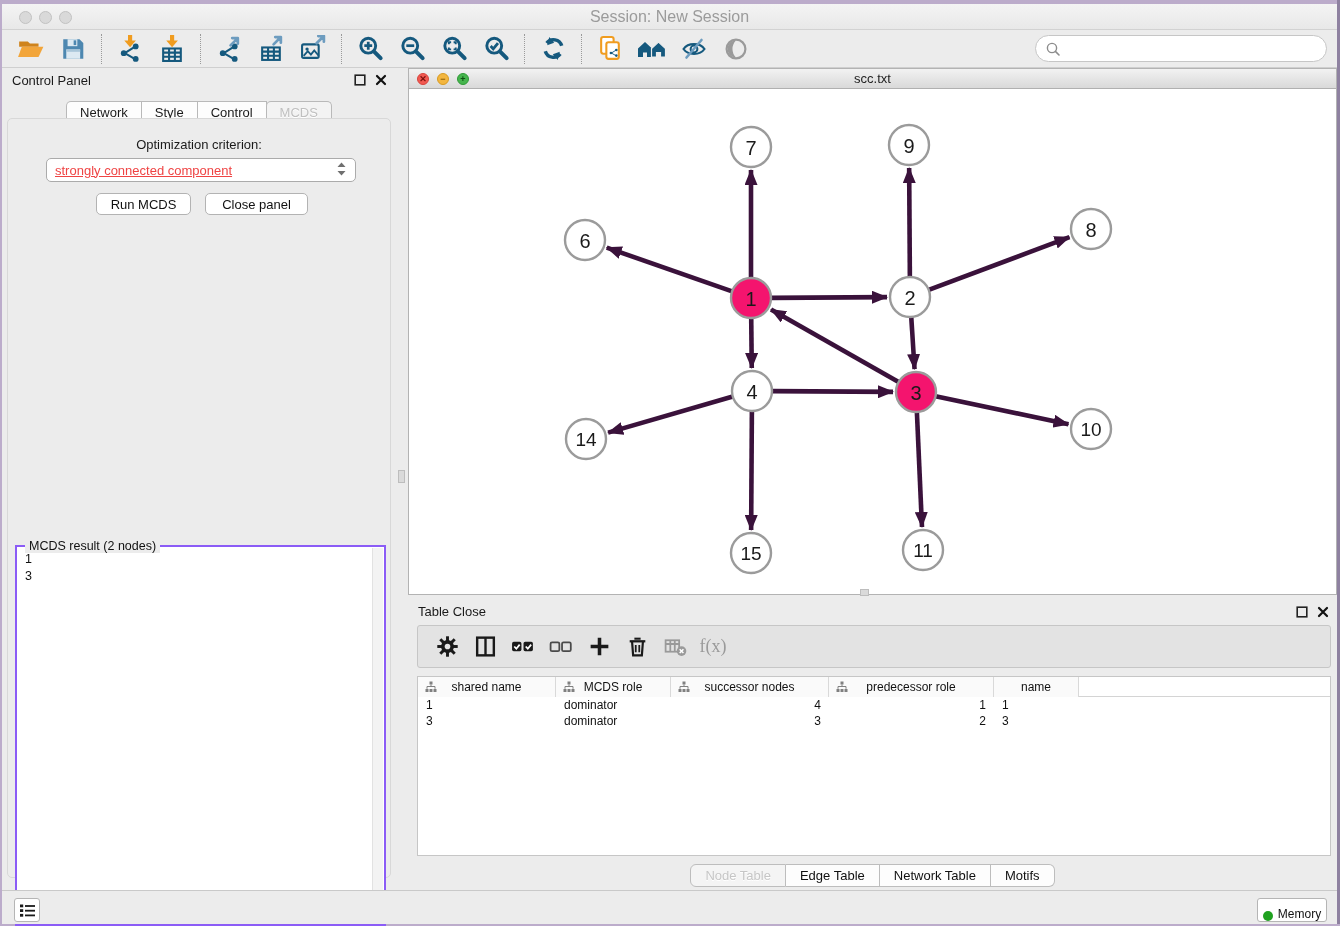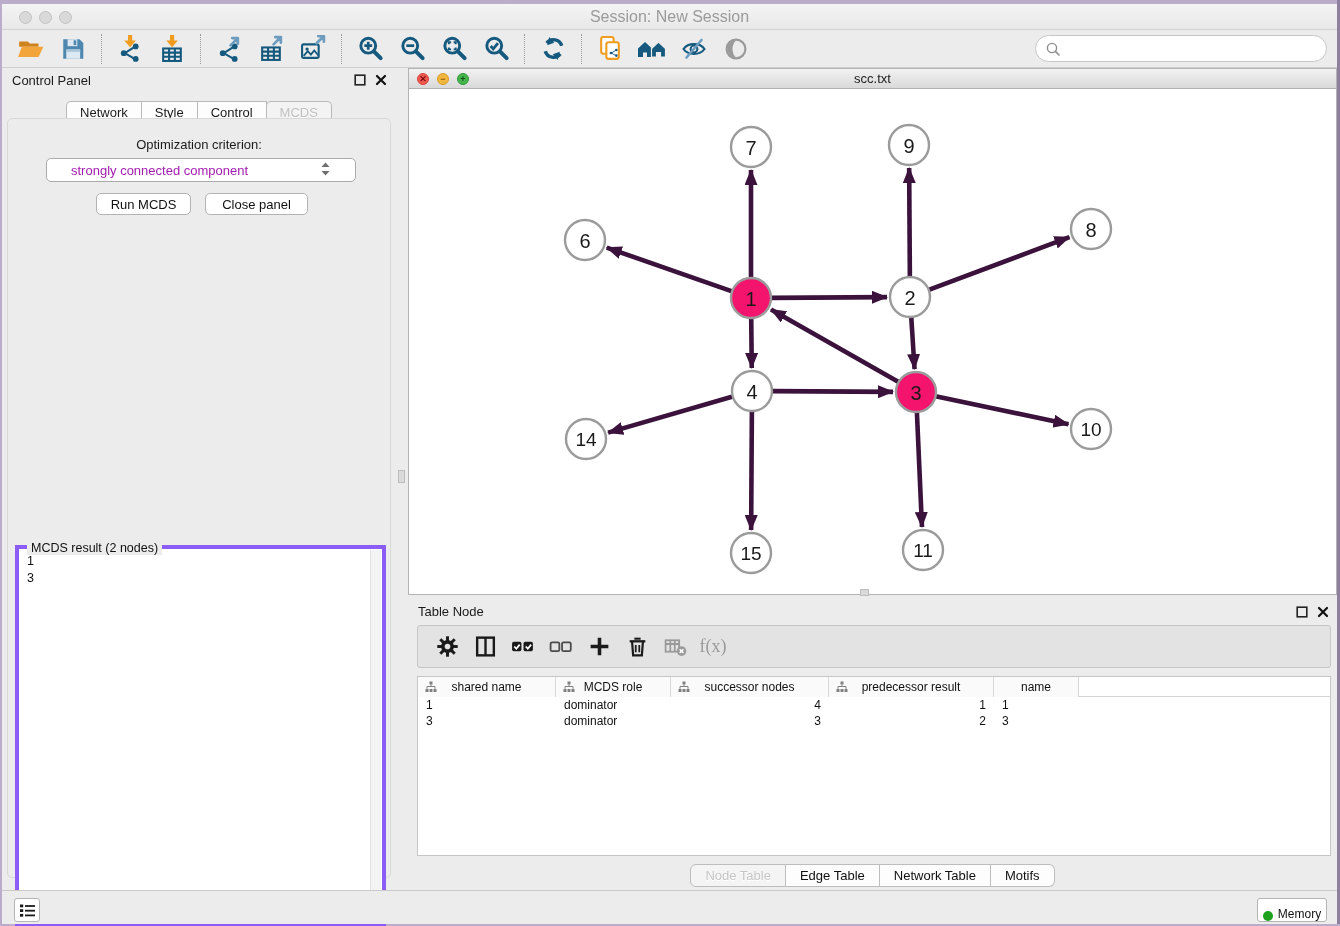--- a/index.html
+++ b/index.html
@@ -28,26 +28,26 @@
   #cp-header{height:24px;position:relative;}
   #cp-title{position:absolute;left:10px;top:5px;font-size:13px;color:#1a1a1a;}
   .panel-btns{position:absolute;right:8px;top:6px;display:flex;gap:9px;align-items:center;}
   #cp-tabs{position:absolute;left:0;top:33px;width:100%;display:flex;justify-content:center;}
   .cp-tab{background:#fdfdfd;border:1px solid #b9b9b9;border-bottom:none;padding:3px 13px;font-size:13px;color:#1a1a1a;margin-right:-1px;}
   .cp-tab:first-child{border-top-left-radius:5px;}
   .cp-tab:last-child{border-top-right-radius:5px;}
   .cp-tab.selected{color:#bfbfbf;text-shadow:0 1px 0 #fff;background:#f3f3f3;border-radius:5px 5px 0 0;}
   #cp-body{position:absolute;left:5px;top:50px;width:384px;height:760px;border:1px solid #d8d8d8;border-radius:5px;background:#ececec;}
   #opt-label{position:absolute;left:0;top:18px;width:100%;text-align:center;font-size:13px;color:#1a1a1a;}
-  #opt-select{position:absolute;left:38px;top:39px;width:310px;height:24px;background:#fff;border:1px solid #ababab;border-radius:5px;display:flex;align-items:center;padding:0 24px;font-size:13px;color:#a21caf;}
+  #opt-select{position:absolute;left:38px;top:39px;width:310px;height:24px;background:#fff;border:1px solid #ababab;border-radius:5px;display:flex;align-items:center;padding:0 8px;font-size:13px;color:#ef4444;text-decoration:underline;}
   #opt-select .stepper{margin-left:auto;}
   .pushbtn{position:absolute;height:22px;background:#fff;border:1px solid #b3b3b3;border-radius:5px;font-size:13px;color:#111;display:flex;align-items:center;justify-content:center;}
   #run-btn{left:88px;top:74px;width:95px;}
   #closepanel-btn{left:197px;top:74px;width:103px;}
-  #result-box{position:absolute;left:7px;top:426px;width:371px;height:381px;border:4px solid #8b5cf6;background:#fff;text-align:center;}
+  #result-box{position:absolute;left:7px;top:426px;width:371px;height:381px;border:2px solid #8b5cf6;background:#fff;text-align:center;}
   #result-legend{position:absolute;left:8px;top:-8px;background:#ececec;padding:0 4px;font-size:12.5px;color:#111;}
   #result-text{position:absolute;left:2px;top:4px;font-size:12.5px;line-height:17px;color:#111;padding-left:6px;white-space:pre;}
   #result-scroll{position:absolute;top:1px;right:1px;bottom:1px;width:11px;background:#f3f3f3;border-left:1px solid #e2e2e2;}
 
   
   #v-splitter{left:395px;top:68px;width:13px;height:822px;background:#ececec;}
   #v-handle{left:398px;top:470px;width:7px;height:13px;background:#dadada;border:1px solid #bdbdbd;}
 
   
   #net-window{left:408px;top:68px;width:929px;height:527px;background:#fff;border:1px solid #b3b3b3;}
@@ -346,21 +346,21 @@
       <circle cx="342" cy="463" r="20" fill="#ffffff" stroke="#9b9b9b" stroke-width="2.4"></circle>
       <text x="342" y="463.5" text-anchor="middle" dominant-baseline="central" font-size="19" fill="#1a1a1a" font-family="&quot;Liberation Sans&quot;, sans-serif">15</text>
       <circle cx="514" cy="460" r="20" fill="#ffffff" stroke="#9b9b9b" stroke-width="2.4"></circle>
       <text x="514" y="460.5" text-anchor="middle" dominant-baseline="central" font-size="19" fill="#1a1a1a" font-family="&quot;Liberation Sans&quot;, sans-serif">11</text>
     </svg>
 </div>
 <div class="abs" id="h-handle"></div>
 
 <div class="abs" id="table-panel">
   <div id="tp-header">
-    <span id="tp-title">Table Node</span>
+    <span id="tp-title">Table Close</span>
     <span class="panel-btns">
       <svg width="12" height="12" viewBox="0 0 12 12">
           <rect x="1.2" y="1.2" width="9.6" height="9.6" fill="none" stroke="#222" stroke-width="1.6"></rect>
         </svg>
       <svg width="12" height="12" viewBox="0 0 12 12">
           <path d="M2 2 L10 10 M10 2 L2 10" stroke="#111" stroke-width="2.2" stroke-linecap="round"></path>
         </svg>
     </span>
   </div>
   <div id="tp-toolbar">
@@ -460,21 +460,21 @@
           <span>successor nodes</span>
         </div>
         <div class="tp-col" style="width: 165px;">
           <svg class="treeicon" width="12" height="12" viewBox="0 0 12 12">
             <rect x="4.5" y="0.5" width="3" height="3" fill="#808080"></rect>
             <path d="M6 3.5 v2 M2 7.8 v-2.3 h8 v2.3" stroke="#808080" fill="none"></path>
             <rect x="0.5" y="8" width="3" height="3" fill="#808080"></rect>
             <rect x="4.5" y="8" width="3" height="3" fill="#808080"></rect>
             <rect x="8.5" y="8" width="3" height="3" fill="#808080"></rect>
           </svg>
-          <span>predecessor result</span>
+          <span>predecessor role</span>
         </div>
         <div class="tp-col" style="width: 85px;">
           <span>name</span>
         </div>
       </div>
     <div id="tp-rows">
         <div class="tp-row">
           <div class="tp-cell" style="width: 138px; text-align: left;">1</div>
           <div class="tp-cell" style="width: 115px; text-align: left;">dominator</div>
           <div class="tp-cell" style="width: 158px; text-align: right;">4</div>

